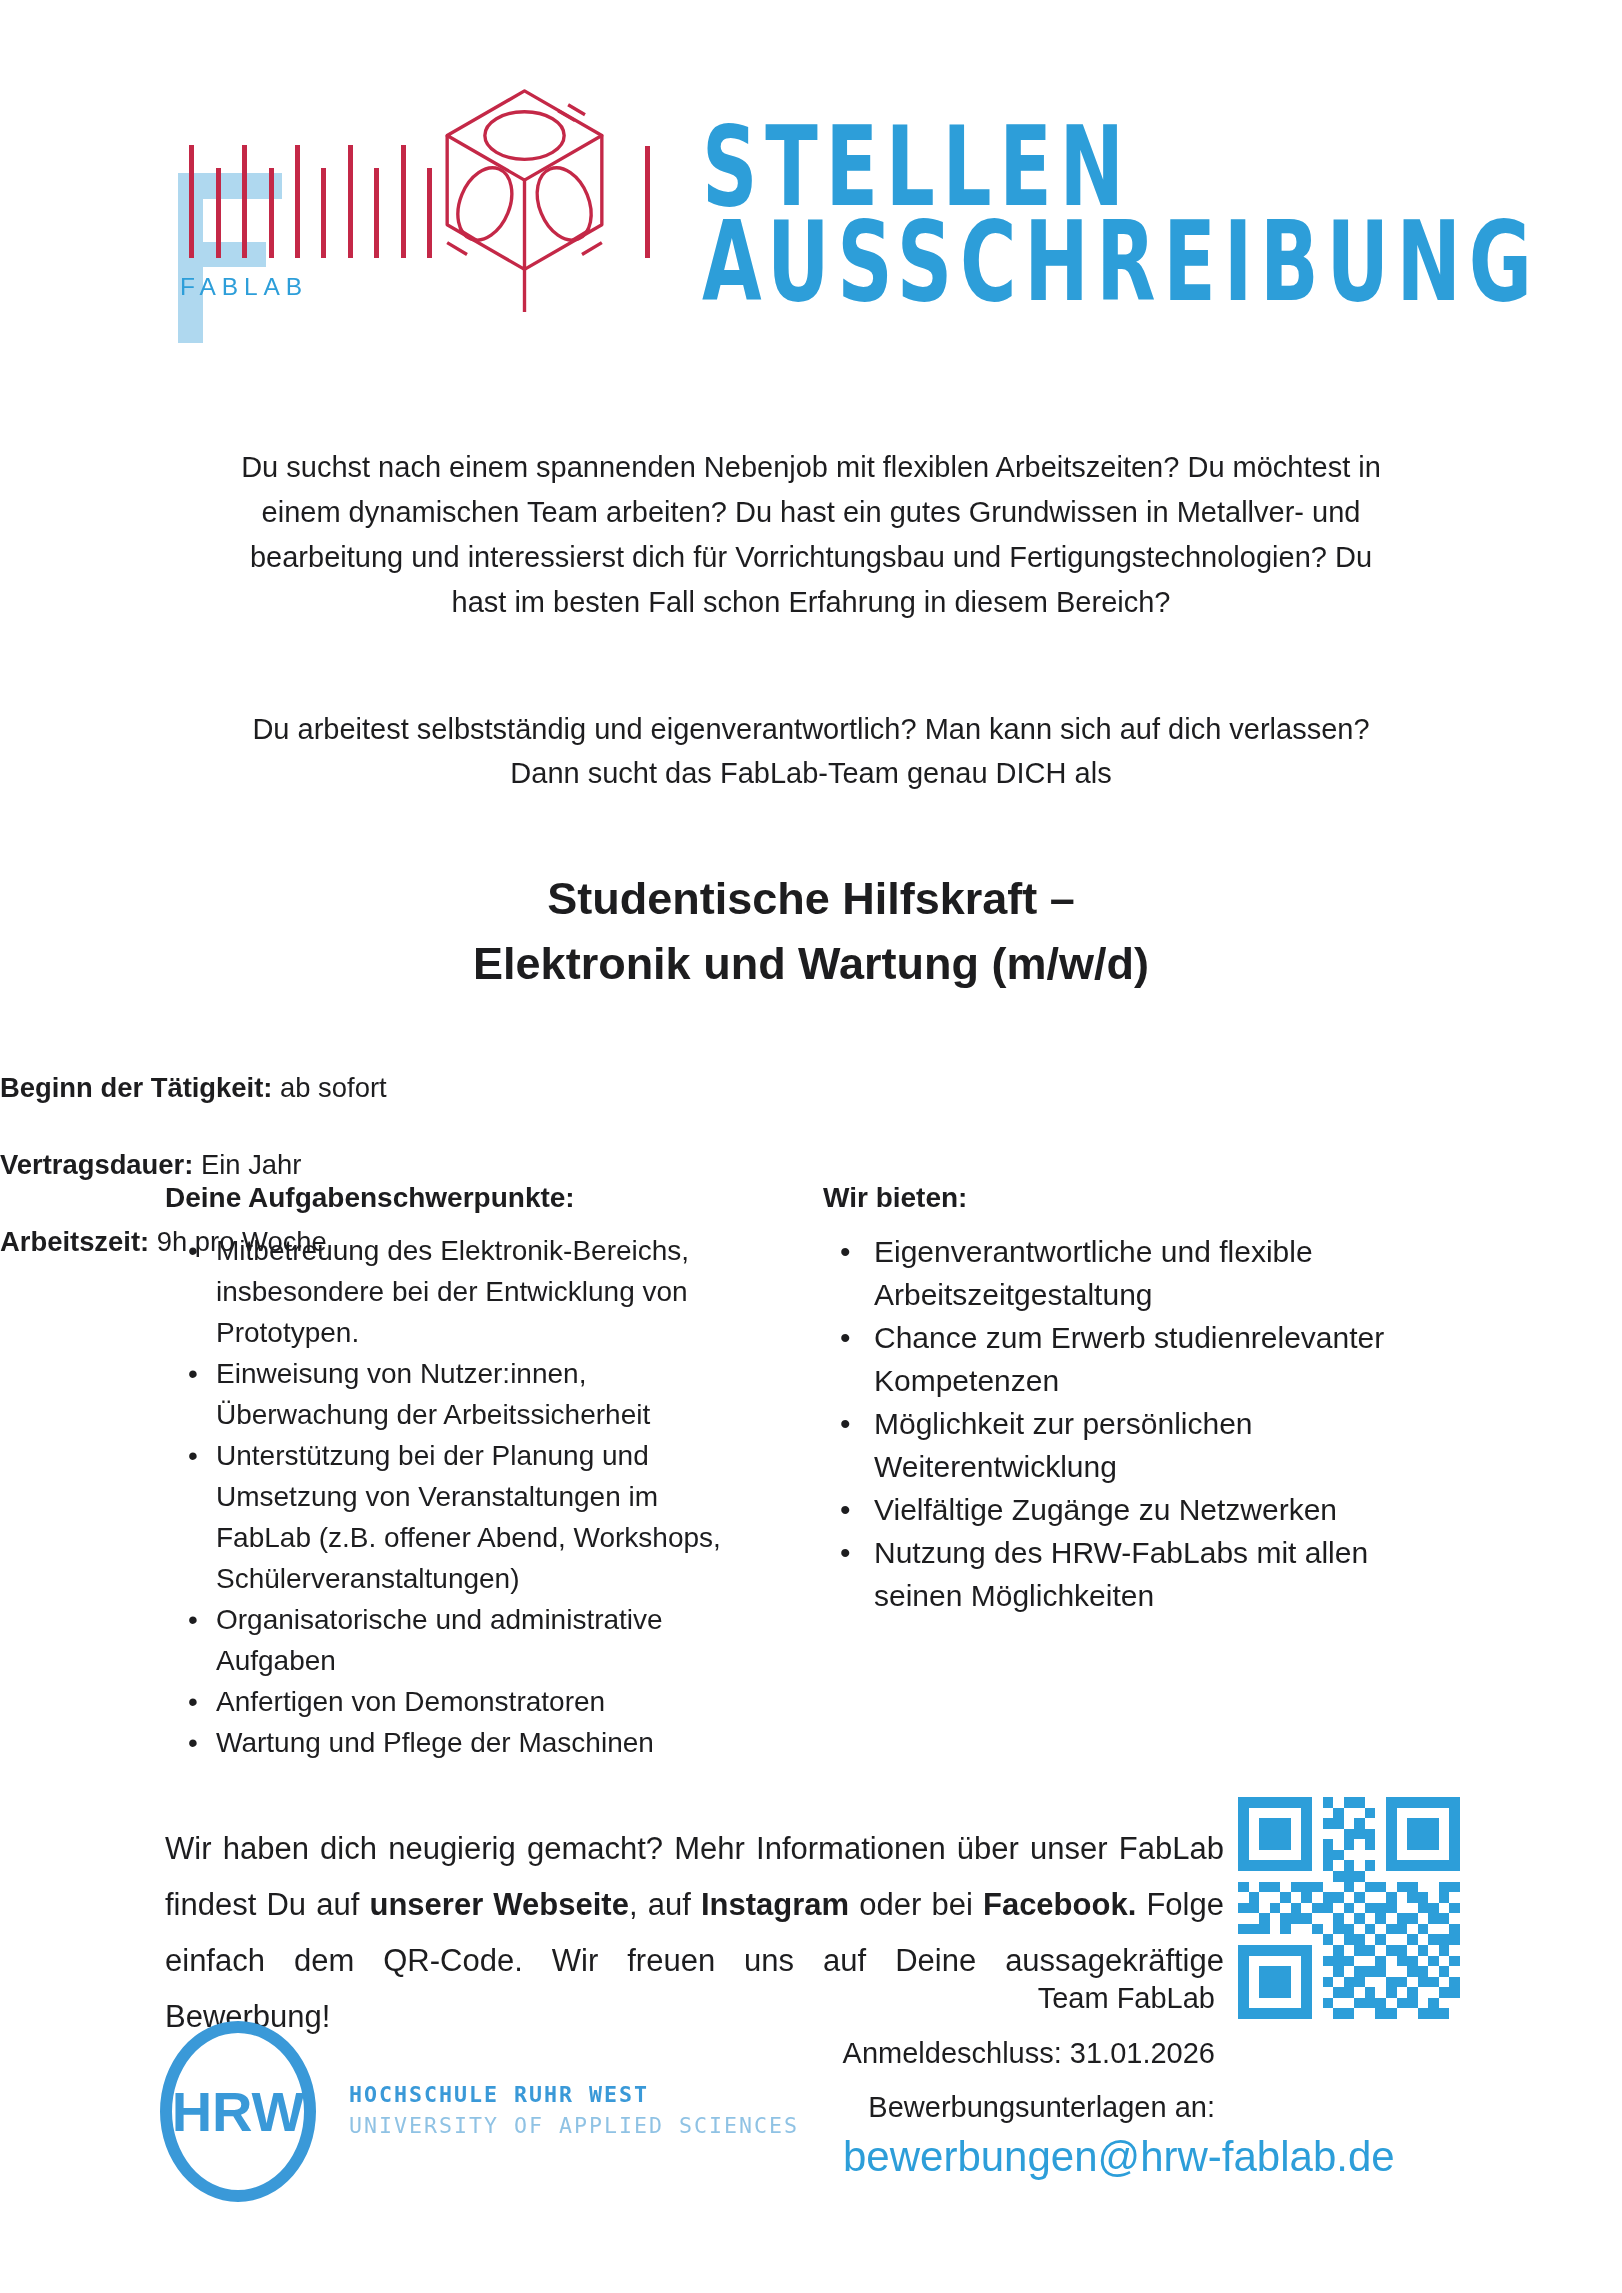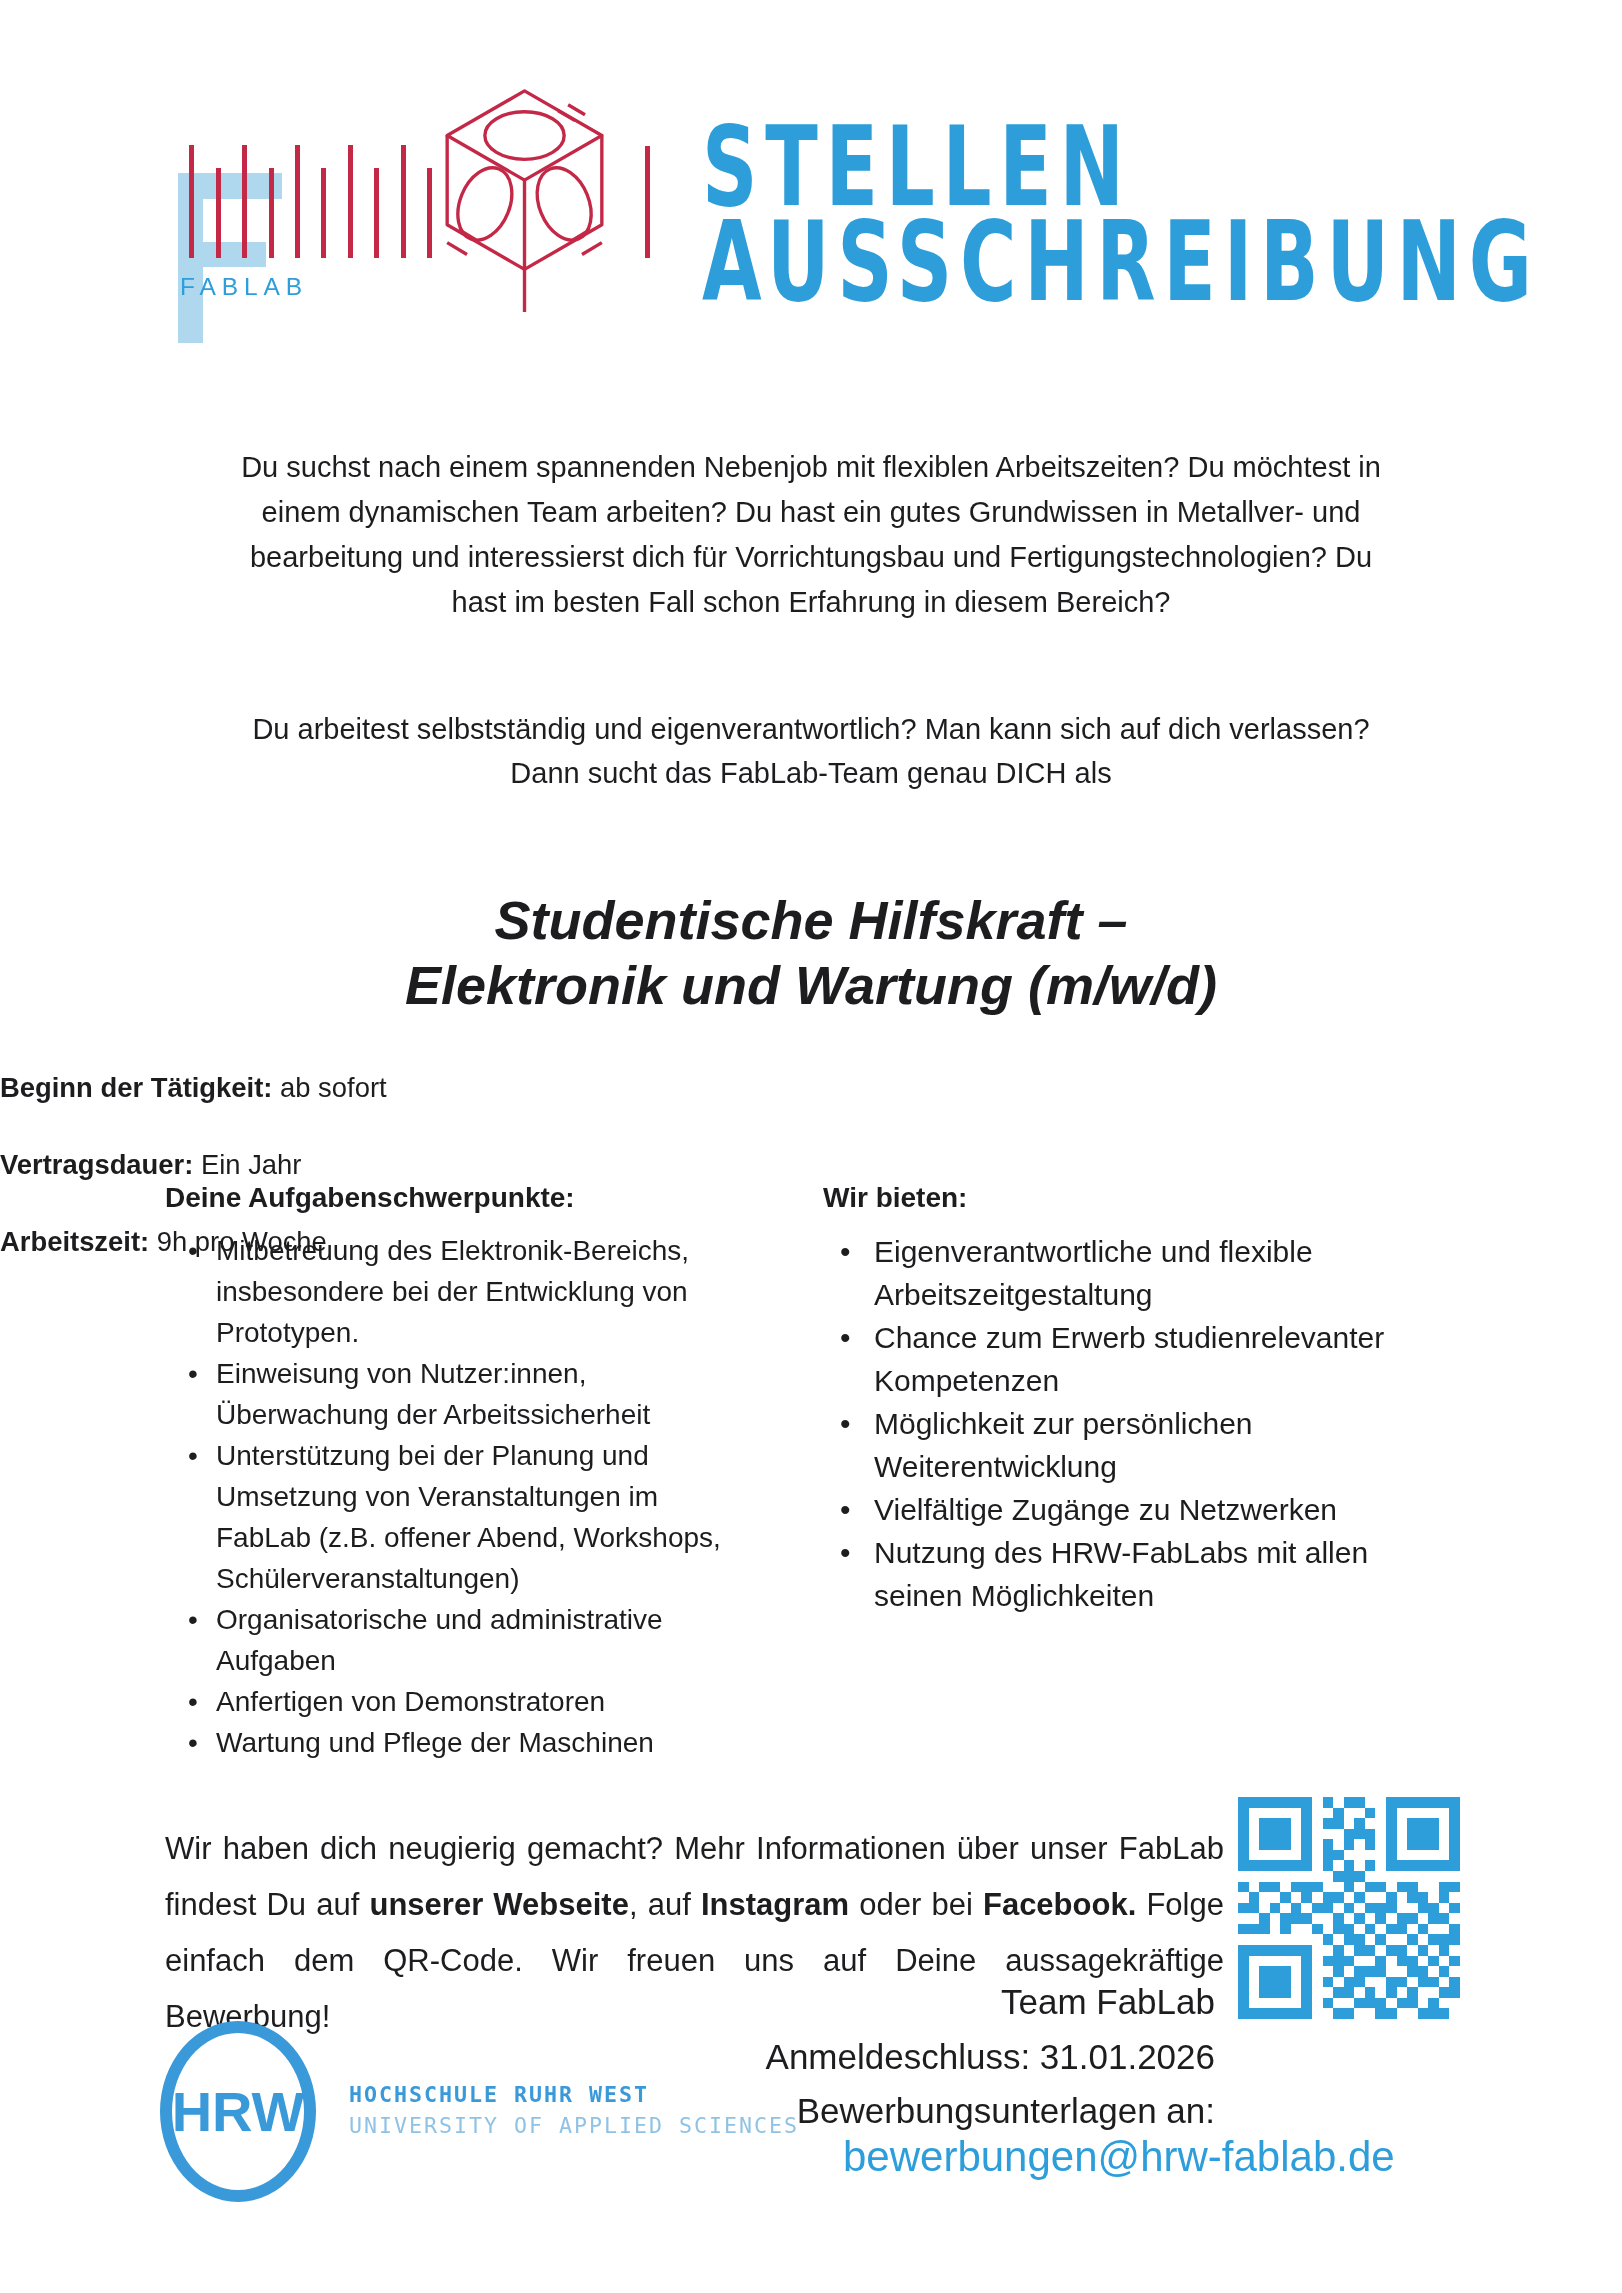--- a/index.html
+++ b/index.html
@@ -26,21 +26,21 @@
     position:absolute;left:702px;top:120px;color:var(--blue);
     font-family:"DejaVu Sans",sans-serif;font-weight:bold;font-size:110px;
     line-height:95px;letter-spacing:0.10em;transform:scaleX(0.70);
     transform-origin:left top;white-space:nowrap;
   }
   
   .centered{position:absolute;left:0;width:1622px;text-align:center;}
   #intro1{top:416px;font-size:29px;line-height:45px;}
   #intro2{top:633px;font-size:29px;line-height:45px;}
   #leadin{top:757px;font-size:29px;}
-  #job-title{top:888px;font-size:54px;font-weight:bold;line-height:65px;font-style:italic;}
+  #job-title{top:866px;font-size:45px;font-weight:bold;line-height:65px;}
   
   #facts{position:absolute;top:1072px;left:0;width:1622px;display:flex;
     justify-content:center;gap:45px;font-size:27.4px;flex-direction:column;}
   .fact b{font-weight:bold;}
   
   .col{position:absolute;top:1182px;}
   #tasks-col{left:165px;width:588px;}
   #offers-col{left:823px;width:627px;}
   .col h2{margin:0 0 15.7px 0;font-size:28px;font-weight:bold;}
   .col ul{list-style:none;margin:0;padding:0 0 0 51px;}
@@ -51,21 +51,21 @@
   #offers-col li{font-size:30px;line-height:43px;}
   #tasks-col li::before{content:"\2022";position:absolute;left:-28px;}
   #offers-col li::before{content:"\2022";position:absolute;left:-34px;}
   
   #outro{position:absolute;left:165px;top:1790px;width:1059px;
     font-size:31px;line-height:56px;text-align:justify;}
   #outro b{font-weight:bold;}
   
   #qr-code{position:absolute;left:1238px;top:1797px;width:222px;height:222px;}
   
-  .f-line{position:absolute;white-space:nowrap;font-size:35px;}
+  .f-line{position:absolute;white-space:nowrap;font-size:29px;}
   #team-fablab{top:1982px;right:407px;}
   #deadline{top:2037px;right:407px;}
   #send-to{top:2091px;right:407px;}
   #email{position:absolute;left:843px;top:2133px;font-size:42px;color:var(--blue);
     white-space:nowrap;cursor:pointer;}
   #hrw-circle{position:absolute;left:160px;top:2021px;width:132px;height:157px;
     border:12.7px solid var(--hrwblue);border-radius:50%;display:flex;
     align-items:center;justify-content:center;}
   #hrw-circle span{color:var(--hrwblue);font-weight:bold;font-size:56px;
     letter-spacing:0px;font-family:"Liberation Sans",sans-serif;}

